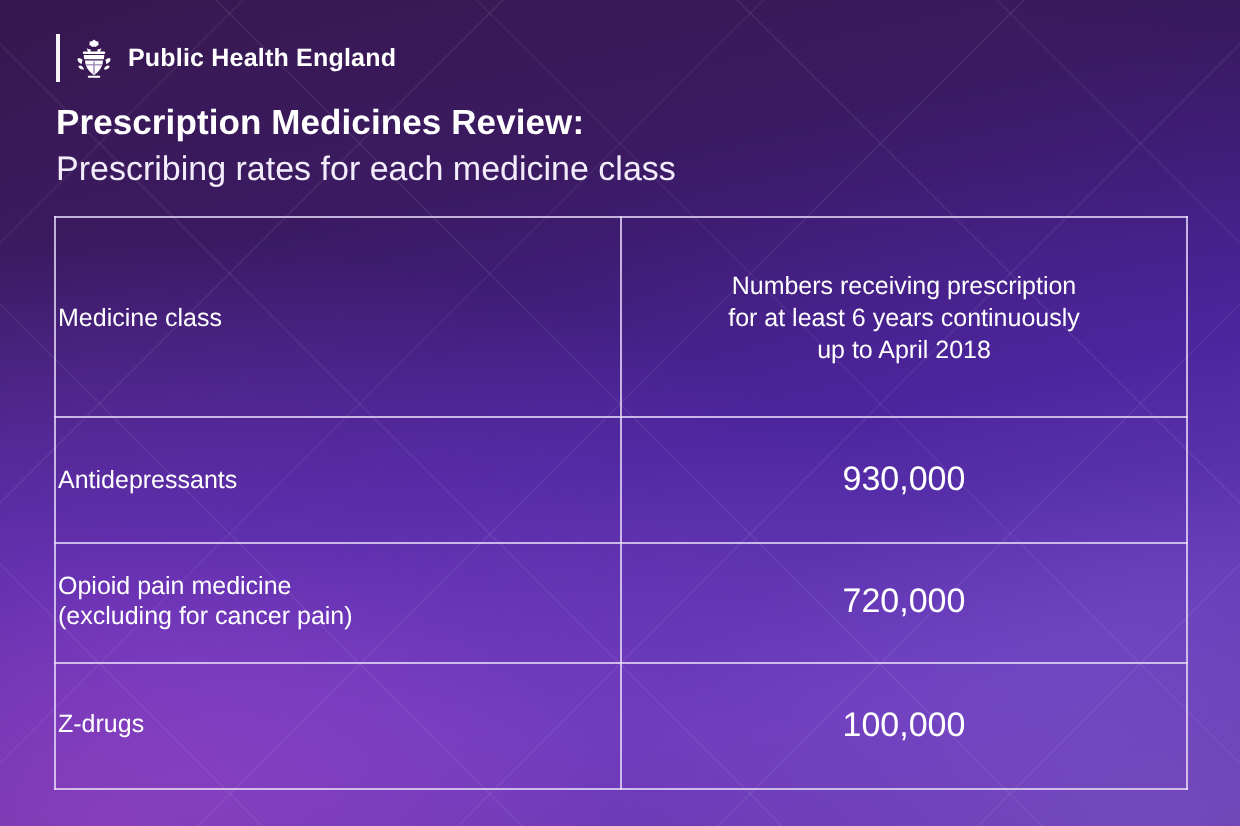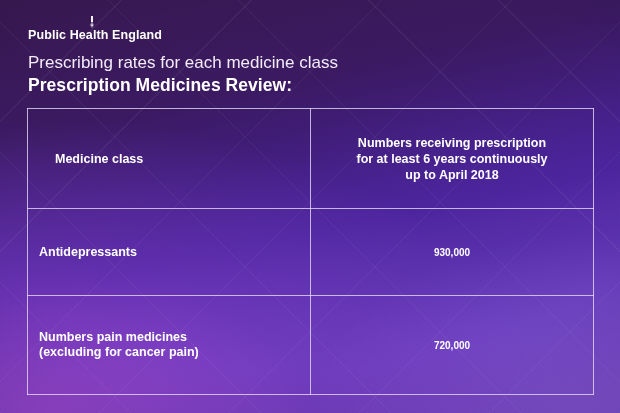--- a/index.html
+++ b/index.html
@@ -45,21 +45,20 @@
   }
 
   
   #logo {
     position: absolute;
     left: 28px;
     top: 16px;
     display: flex;
     align-items: center;
     height: 26px;
-    flex-direction: column;
   }
   #logo .rule {
     width: 2px;
     height: 24px;
     background: #ffffff;
     margin-right: 7px;
     opacity: 0.95;
   }
   #logo .crest {
     width: 20px;
@@ -108,24 +107,24 @@
   }
   table#data-table {
     width: 100%;
     height: 100%;
     border-collapse: collapse;
     table-layout: fixed;
   }
   table#data-table td,
   table#data-table th {
     border: 1px solid rgba(233,222,250,0.78);
-    padding: 11px;
+    padding: 1px;
     vertical-align: middle;
     background: transparent;
-    font-weight: 700;
+    font-weight: 400;
   }
   col.col-class  { width: 283px; }
   col.col-number { width: 283px; }
 
   th.h-class {
     text-align: left;
     padding: 0 0 0 14px;
     color: #ffffff;
     font-size: 12.5px;
   }
@@ -141,26 +140,26 @@
   td.c-class {
     text-align: left;
     padding: 0 0 0 14px;
     color: #ffffff;
     font-size: 12.5px;
     line-height: 15px;
   }
   td.c-number {
     text-align: center;
     color: #ffffff;
-    font-size: 10px;
+    font-size: 17px;
   }
   tr.data-row { height: 47px; }
   tr.data-row.tall { height: 44px; }
 
-  .nowrap { white-space: nowrap; margin-left: 16px; }
+  .nowrap { white-space: nowrap; }
   .l2 { display: block; }
 </style>
 </head>
 <body>
 
 <div id="stage">
   <div id="lattice"></div>
   <div id="vignette"></div>
 
   <div id="logo">
@@ -178,22 +177,22 @@
       </g>
       <g fill="#4b1f7a" opacity="0.55">
         <rect x="19.3" y="23.6" width="1.4" height="12"></rect>
         <rect x="12.2" y="26.2" width="15.6" height="1.2"></rect>
       </g>
     </svg>
     <div class="wordmark">Public Health England</div>
   </div>
 
   <div id="title-block">
+    <div id="title-main">Prescription Medicines Review:</div>
     <div id="title-sub">Prescribing rates for each medicine class</div>
-    <div id="title-main">Prescription Medicines Review:</div>
   </div>
 
   <div id="table-wrap">
     <table id="data-table">
       <colgroup>
         <col class="col-class">
         <col class="col-number">
       </colgroup>
       <thead>
         <tr class="header-row">
@@ -209,21 +208,27 @@
       </thead>
       <tbody>
         <tr class="data-row">
           <td class="c-class">
             <span class="l2">Antidepressants</span>
           </td>
           <td class="c-number">930,000</td>
         </tr>
         <tr class="data-row tall">
           <td class="c-class">
-            <span class="l2">Numbers pain medicines</span>
+            <span class="l2">Opioid pain medicine</span>
             <span class="l2">(excluding for cancer pain)</span>
           </td>
           <td class="c-number">720,000</td>
+        </tr>
+        <tr class="data-row">
+          <td class="c-class">
+            <span class="l2">Z-drugs</span>
+          </td>
+          <td class="c-number">100,000</td>
         </tr>
       </tbody>
     </table>
   </div>
 </div>
 
 </body></html>

